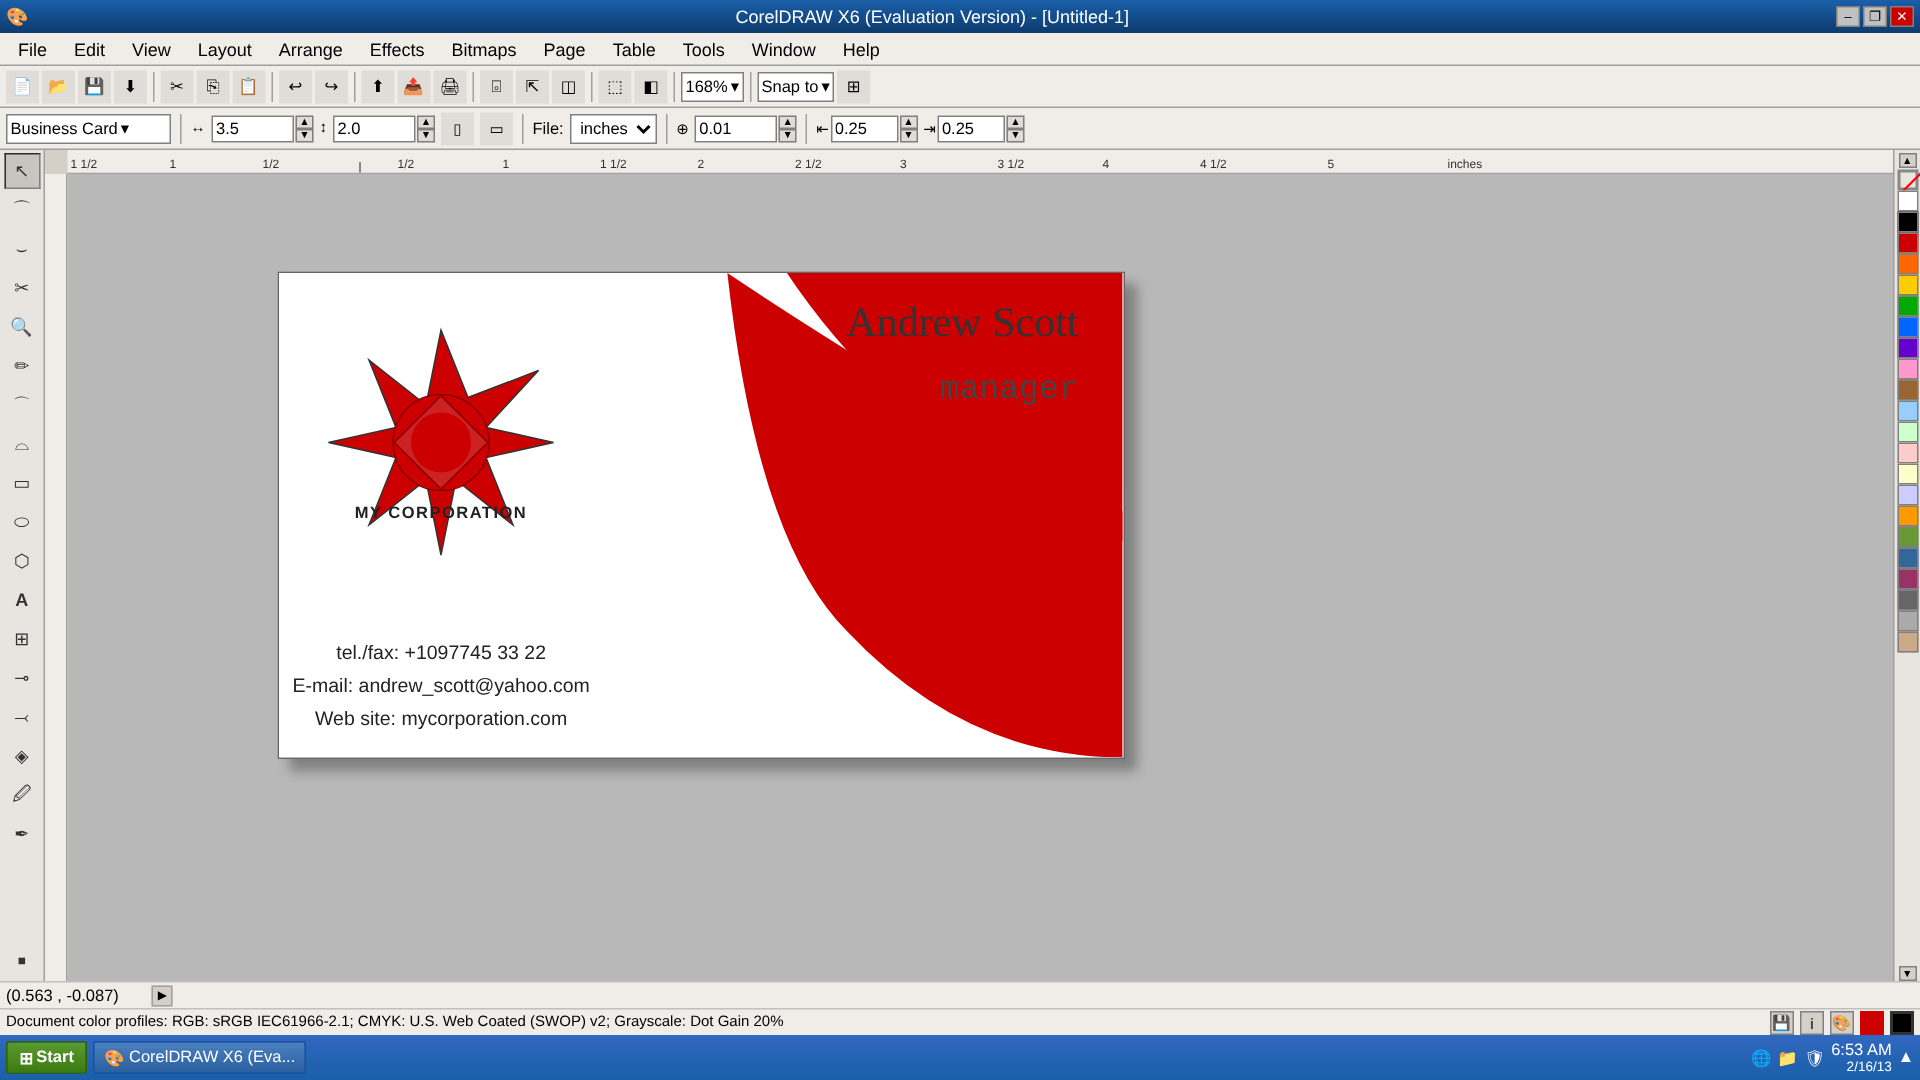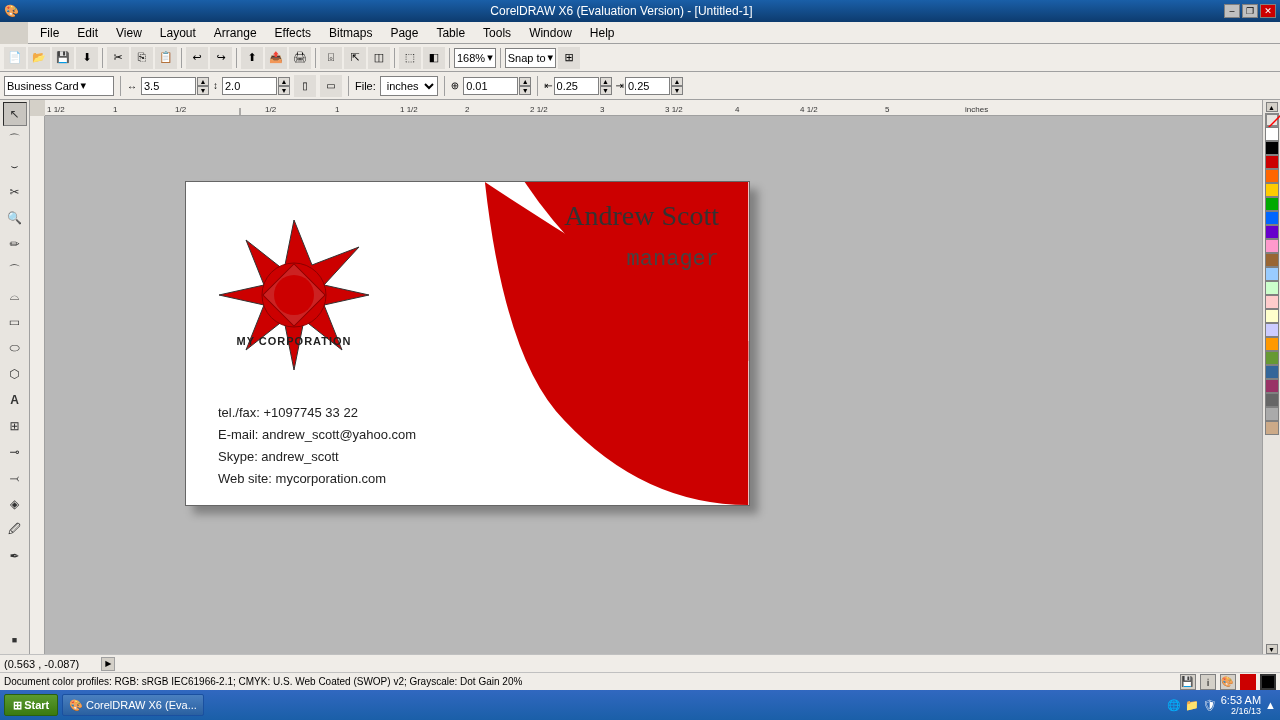--- a/index.html
+++ b/index.html
@@ -30,21 +30,20 @@
 
     
     #menubar {
       height: 22px;
       background: #f0ede8;
       border-bottom: 1px solid #a0a0a0;
       display: flex;
       align-items: center;
       padding: 0 4px;
       gap: 2px;
-      margin-left: 28px;
     }
     .menu-item {
       padding: 2px 8px;
       cursor: pointer;
       font-size: 12px;
       color: #000;
     }
 
     
     #toolbar1 {
@@ -146,25 +145,26 @@
     }
     .card-title {
       position: absolute;
       top: 65px; right: 30px;
       font-size: 22px;
       color: #444;
       font-family: Liberation Mono, monospace;
     }
     .card-contact {
       position: absolute;
-      bottom: 15px; left: 32px;
+      bottom: 15px; left: 9px;
       font-size: 13px;
       color: #222;
       line-height: 1.7;
       font-family: Arial, sans-serif;
+      text-align: center;
     }
 
     
     #logo-area {
       position: absolute;
       top: 8px; left: 8px;
       width: 200px; height: 200px;
     }
 
     
@@ -579,21 +579,20 @@
             <text x="100" y="155" font-size="11" font-family="Arial Black, Arial" font-weight="900" text-anchor="middle" fill="#222" letter-spacing="1">MY CORPORATION</text>
           </svg>
         </div>
 
         <div class="card-name">Andrew Scott</div>
         <div class="card-title">manager</div>
 
         <div class="card-contact">
           <div>tel./fax: +1097745 33 22</div>
           <div>E-mail: andrew_scott@yahoo.com</div>
-          <div>Skype: andrew_scott</div>
           <div>Web site: mycorporation.com</div>
         </div>
       </div>
     </div>
 
     <div style="position:absolute; right:0; top:0; width:18px; bottom:36px; background:#e8e5e0; border-left:1px solid #a0a0a0; display:flex; flex-direction:column; align-items:center; overflow:hidden; padding-top:2px;">
       <div style="width:12px; height:10px; background:#d4d0c8; border:1px solid #808080; display:flex; align-items:center; justify-content:center; cursor:pointer; font-size:7px; margin-bottom:1px;">▲</div>
       <div style="width:14px; height:14px; background:transparent; border:2px solid #888; cursor:pointer;" title="No color">
         <svg width="14" height="14">
             <line x1="0" y1="14" x2="14" y2="0" stroke="red" stroke-width="1.5"></line>

